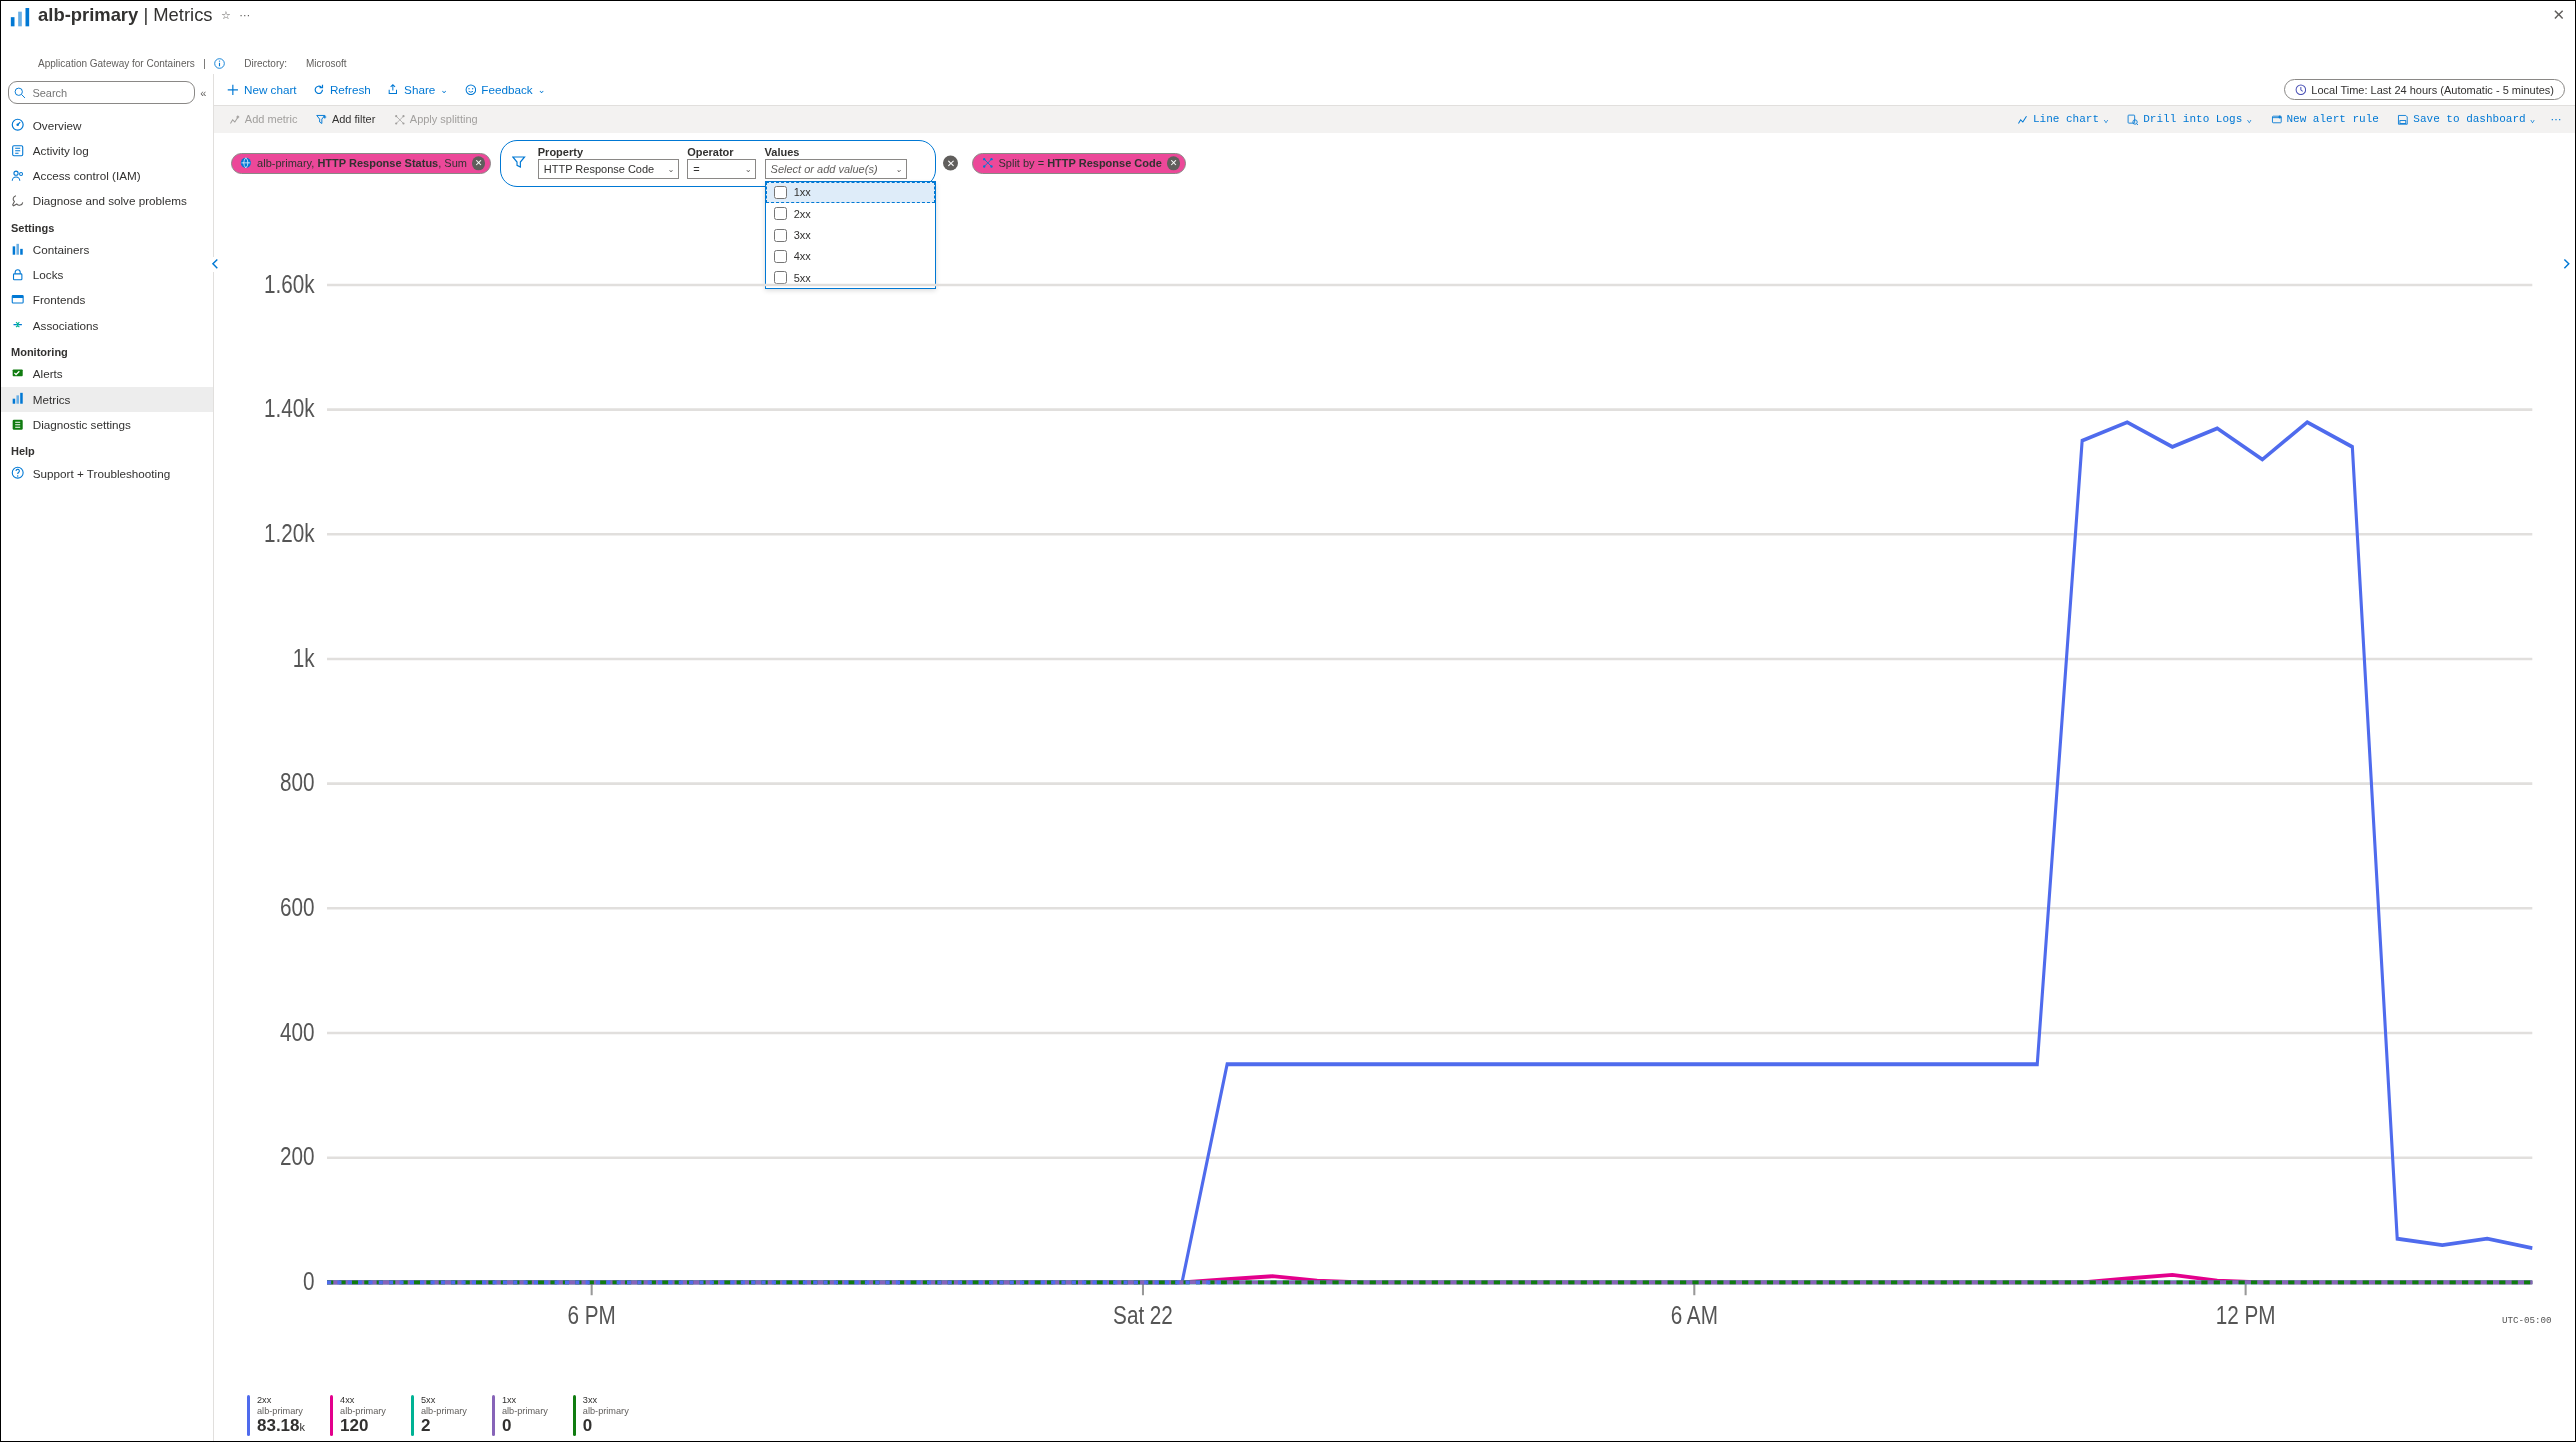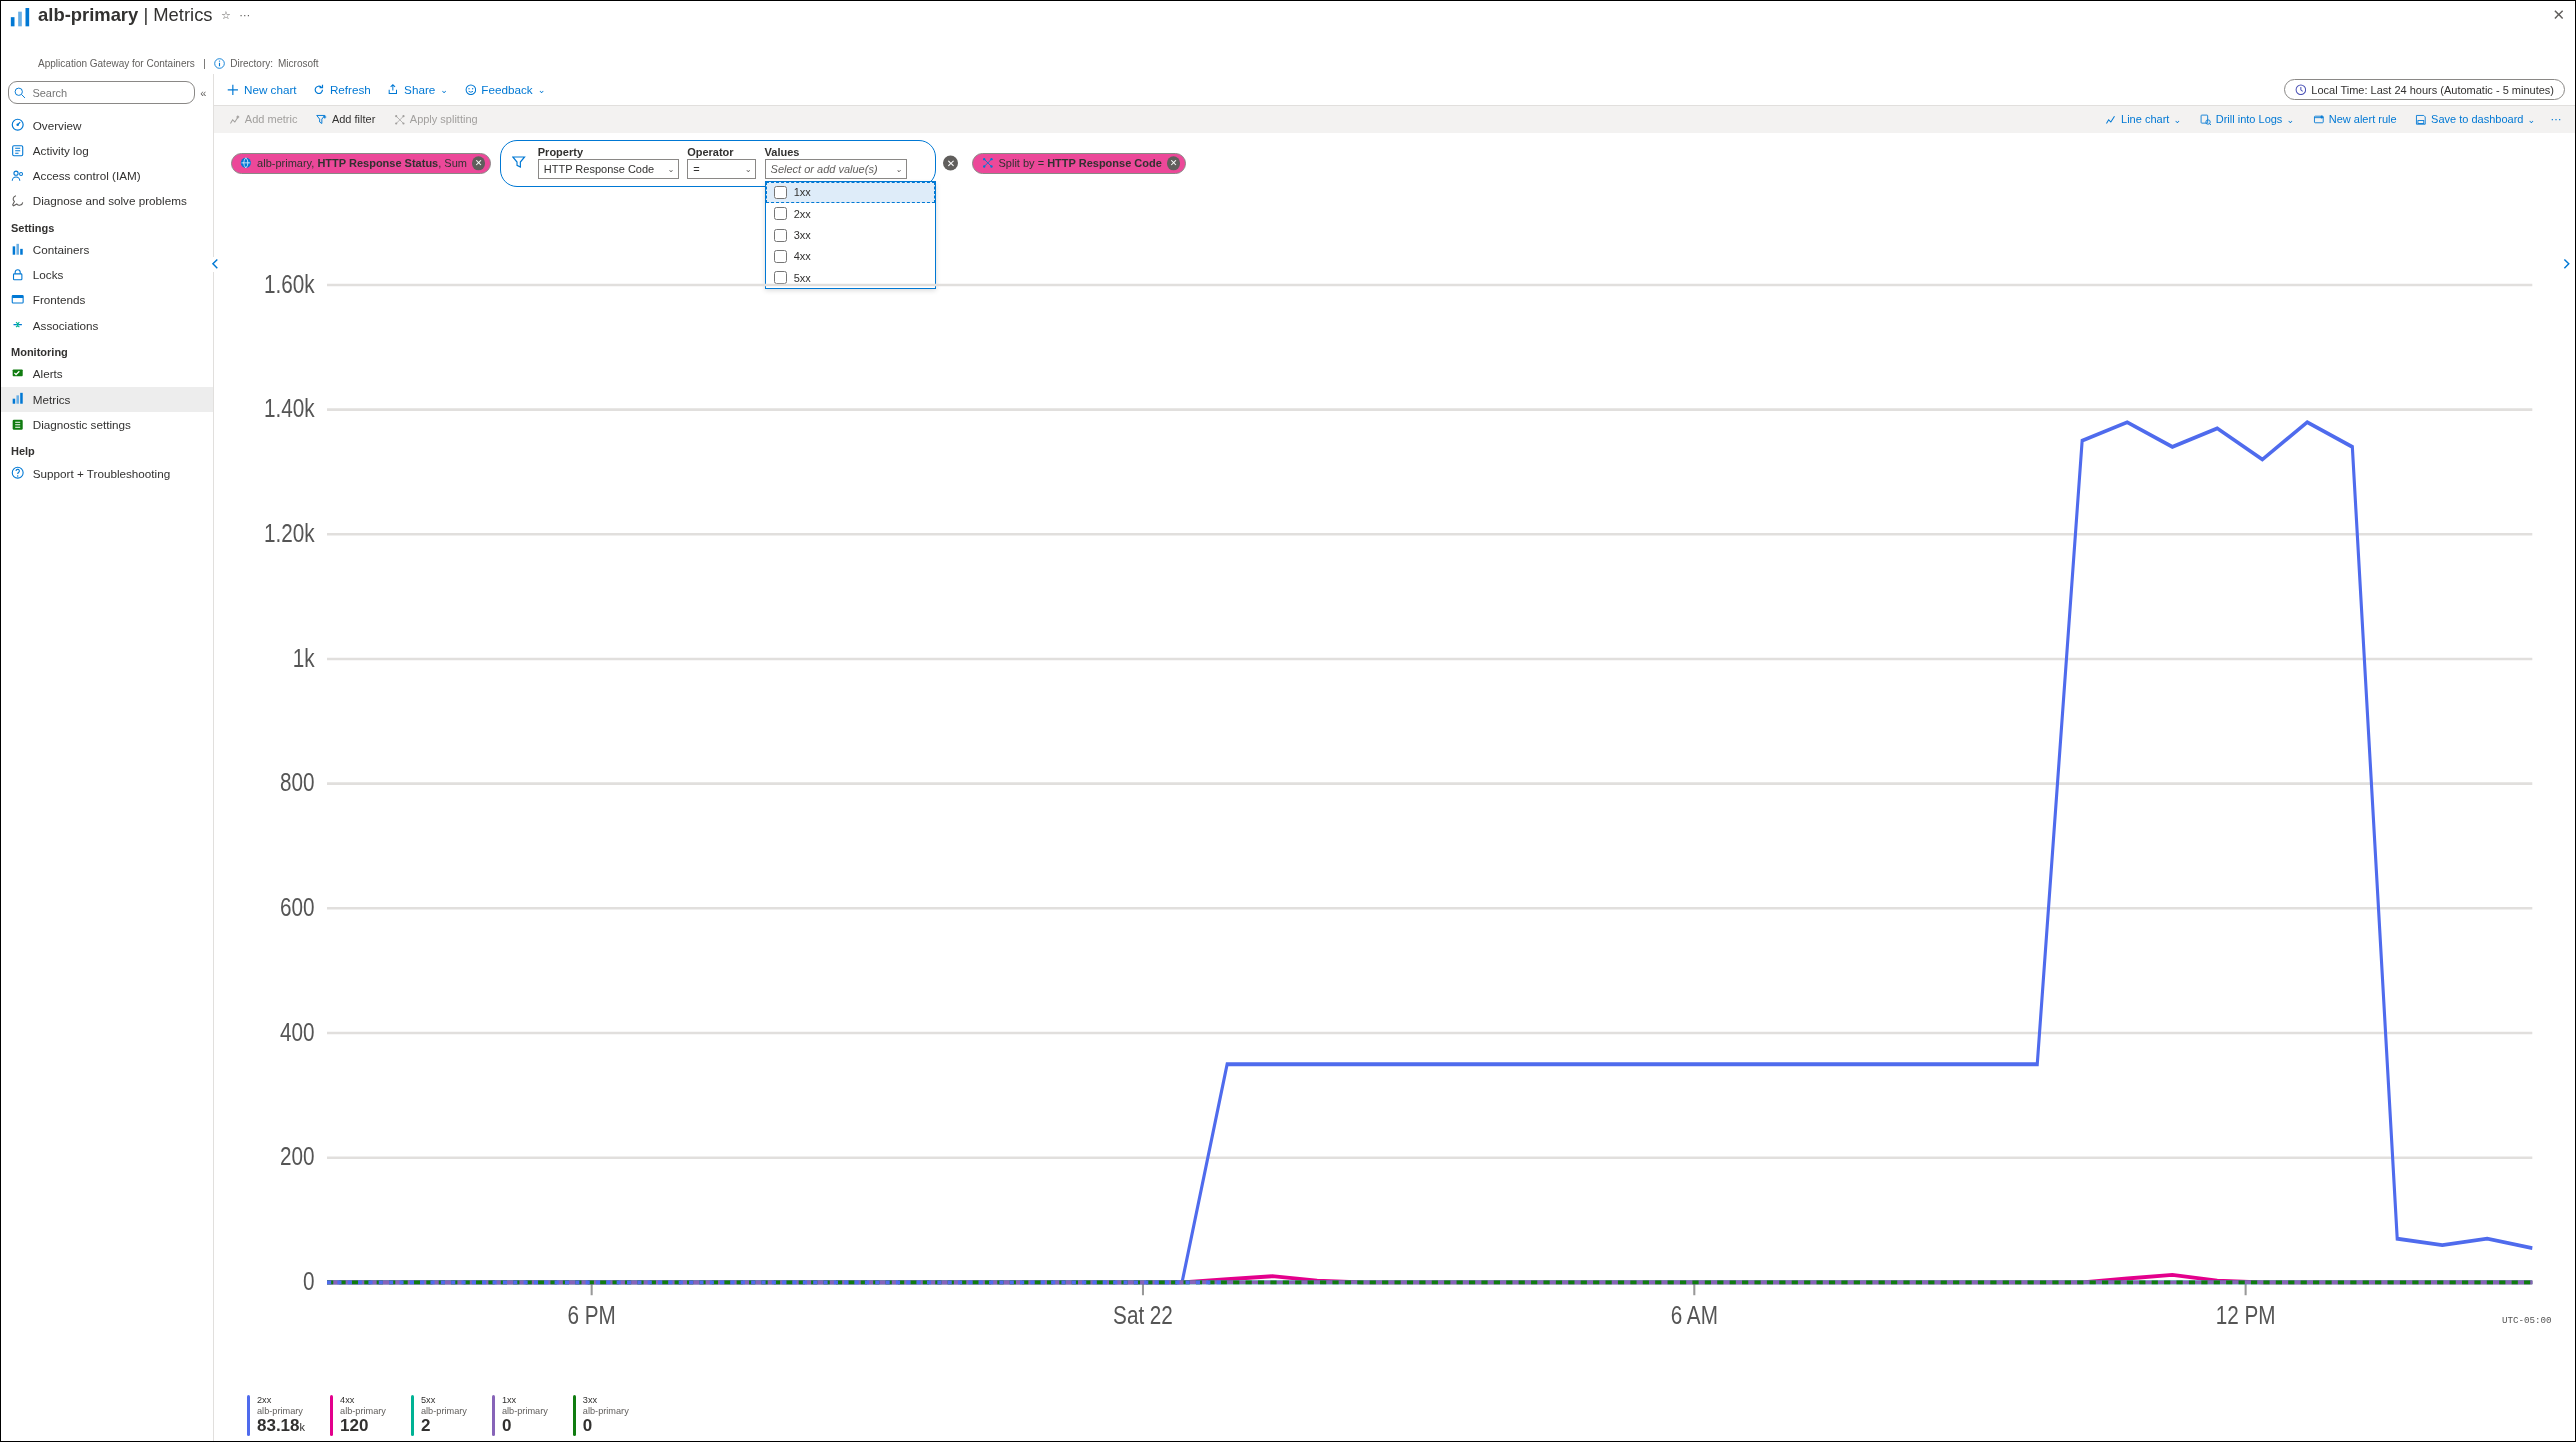--- a/index.html
+++ b/index.html
@@ -8,21 +8,21 @@
   
   .hdr { padding:3.3px 8.4px 5px 8.4px; display:flex; align-items:flex-start; position:relative; }
   .hdr-icon { width:22px; height:22px; margin-right:6.7px; margin-top:3.3px; }
   .hdr-titles { display:flex; flex-direction:column; }
   .hdr-line1 { display:flex; align-items:center; gap:8.4px; }
   .hdr-title { font-size:18.4px; font-weight:600; }
   .hdr-title .light { font-weight:400; }
   .hdr-sub { font-size:10px; color:#605e5c; display:flex; align-items:center; gap:8.4px;margin-top:32px; }
   .hdr-star, .hdr-more { color:#605e5c; cursor:pointer; }
   .hdr-close { position:absolute; right:10px; top:5px; font-size:15px; color:#605e5c; cursor:pointer; }
-  .dir-info { display:inline-flex; gap:5px; }
+  .dir-info { display:inline-flex; gap:19px; }
   .dir-info svg { width:11px; height:11px; }
   
   .body { flex:1; display:flex; overflow:hidden; }
   .sidebar { width:213px; border-right:0.8px solid #e1dfdd; display:flex; flex-direction:column; padding-top:3.3px; position:relative; }
   .search-row { display:flex; align-items:center; gap:5px; padding:3.3px 6.7px; }
   .search-box { flex:1; height:23.4px; border:0.8px solid #8a8886; border-radius:9px; display:flex; align-items:center; padding:0 5px; gap:5px; color:#605e5c; }
   .search-box input { border:none; outline:none; flex:1; font-size:11px; background:transparent; }
   .collapse-btn { color:#605e5c; cursor:pointer; }
   .nav { padding:5px 0; }
   .nav-group { font-size:11px; font-weight:600; padding:8.4px 10px 3.3px 10px; color:#323130; }
@@ -36,21 +36,21 @@
   .toolbar1 { display:flex; align-items:center; padding:5px 10px; gap:10px; border-bottom:0.8px solid #e1dfdd; }
   .tbtn { display:inline-flex; align-items:center; gap:5px; color:#0078d4; cursor:pointer; font-size:11.7px; padding:3.3px 3.3px; }
   .tbtn svg { width:11.7px; height:11.7px; }
   .time-pill { margin-left:auto; border:0.8px solid #8a8886; border-radius:11.7px; padding:3.3px 10px; font-size:11px; display:flex; align-items:center; gap:5px; cursor:pointer; }
   .time-pill .clk { width:11.7px; height:11.7px; }
   .chart-title-row { padding:6.7px 20px 5px 20px; display:flex; align-items:center; gap:6.7px; font-size:12.6px; }
   .edit-ico { color:#0078d4; cursor:pointer; }
   .toolbar2 { background:#f3f2f1; padding:5px 11.7px; display:flex; align-items:center; gap:12px; font-size:11px; }
   .tbtn2 { display:inline-flex; align-items:center; gap:4.2px; cursor:pointer; color:#323130; padding:2.5px 3.3px; }
   .tbtn2.disabled { color:#a19f9d; }
-  .tbtn2.blue { color:#0078d4; }
+  .tbtn2.blue { color:#0078d4;font-family:Liberation Mono, monospace; }
   .tbtn2 svg { width:11.7px; height:11.7px; }
   .spacer { flex:1; }
   .chev { font-size:9.2px; color:#0078d4; }
   .more-h { color:#0078d4; letter-spacing:1.7px; }
   
   .pills-row { padding:6.7px 17px; display:flex; align-items:center; gap:8.4px; flex-wrap:nowrap; }
   .pill { border:0.8px solid #8a8886; border-radius:13.4px; padding:3.3px 23.4px 3.3px 8.4px; display:inline-flex; align-items:center; gap:5px; font-size:11px; position:relative; background:#ec4899; }
   .pill .x { position:absolute; right:5px; top:50%; transform:translateY(-50%); width:13.4px; height:13.4px; border-radius:50%; background:#605e5c; color:#fff; font-size:9.2px; display:flex; align-items:center; justify-content:center; cursor:pointer; }
   .pill .pico { width:11.7px; height:11.7px; }
   .filter-bubble { border:1.7px solid #0078d4; border-radius:17px; padding:5px 28.5px 6.7px 37px; position:relative; display:flex; gap:8.4px; align-items:flex-end; background:#fff; }

